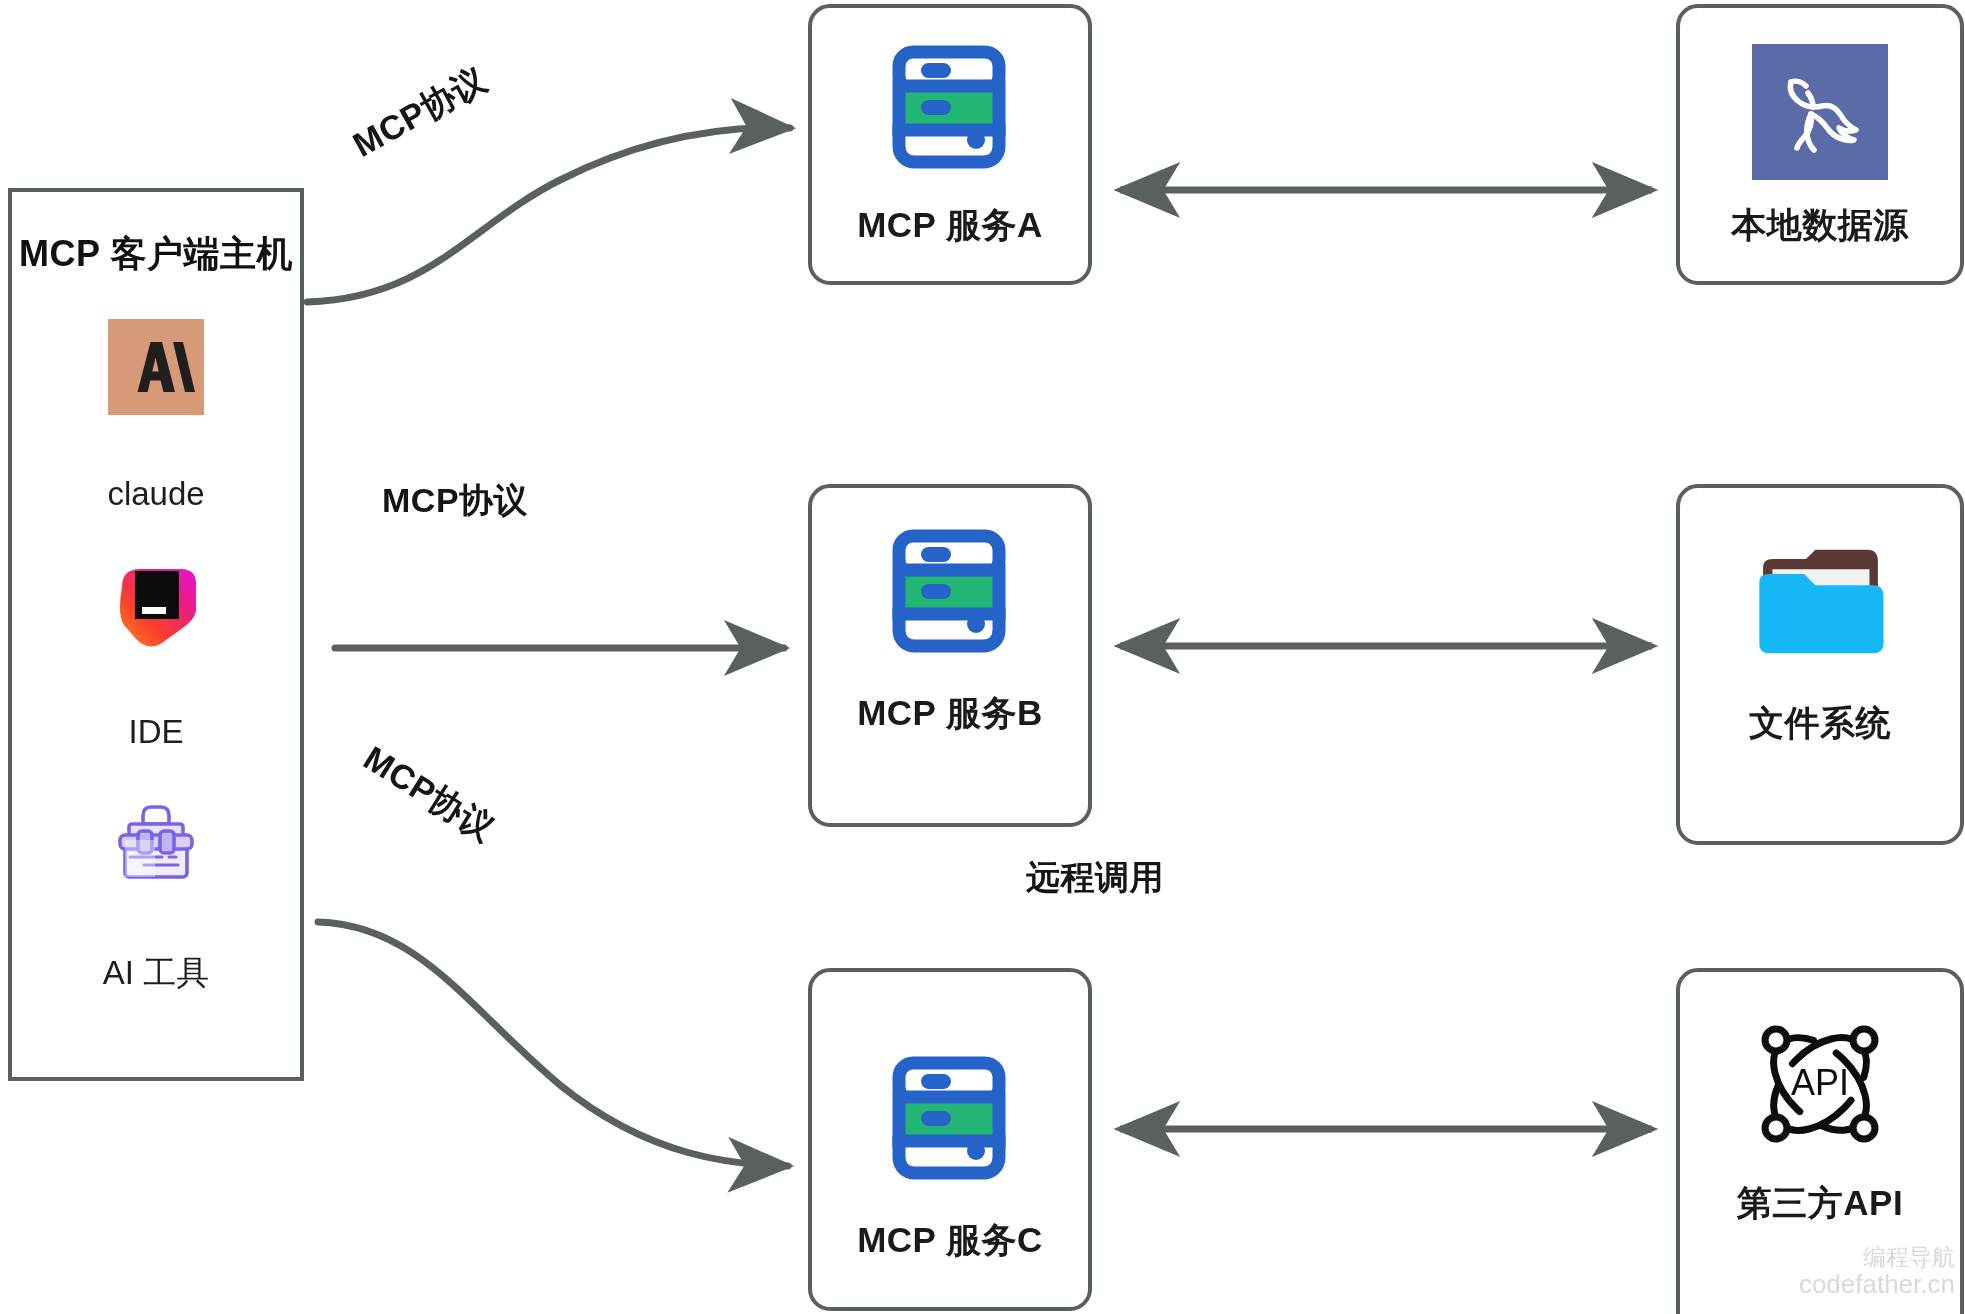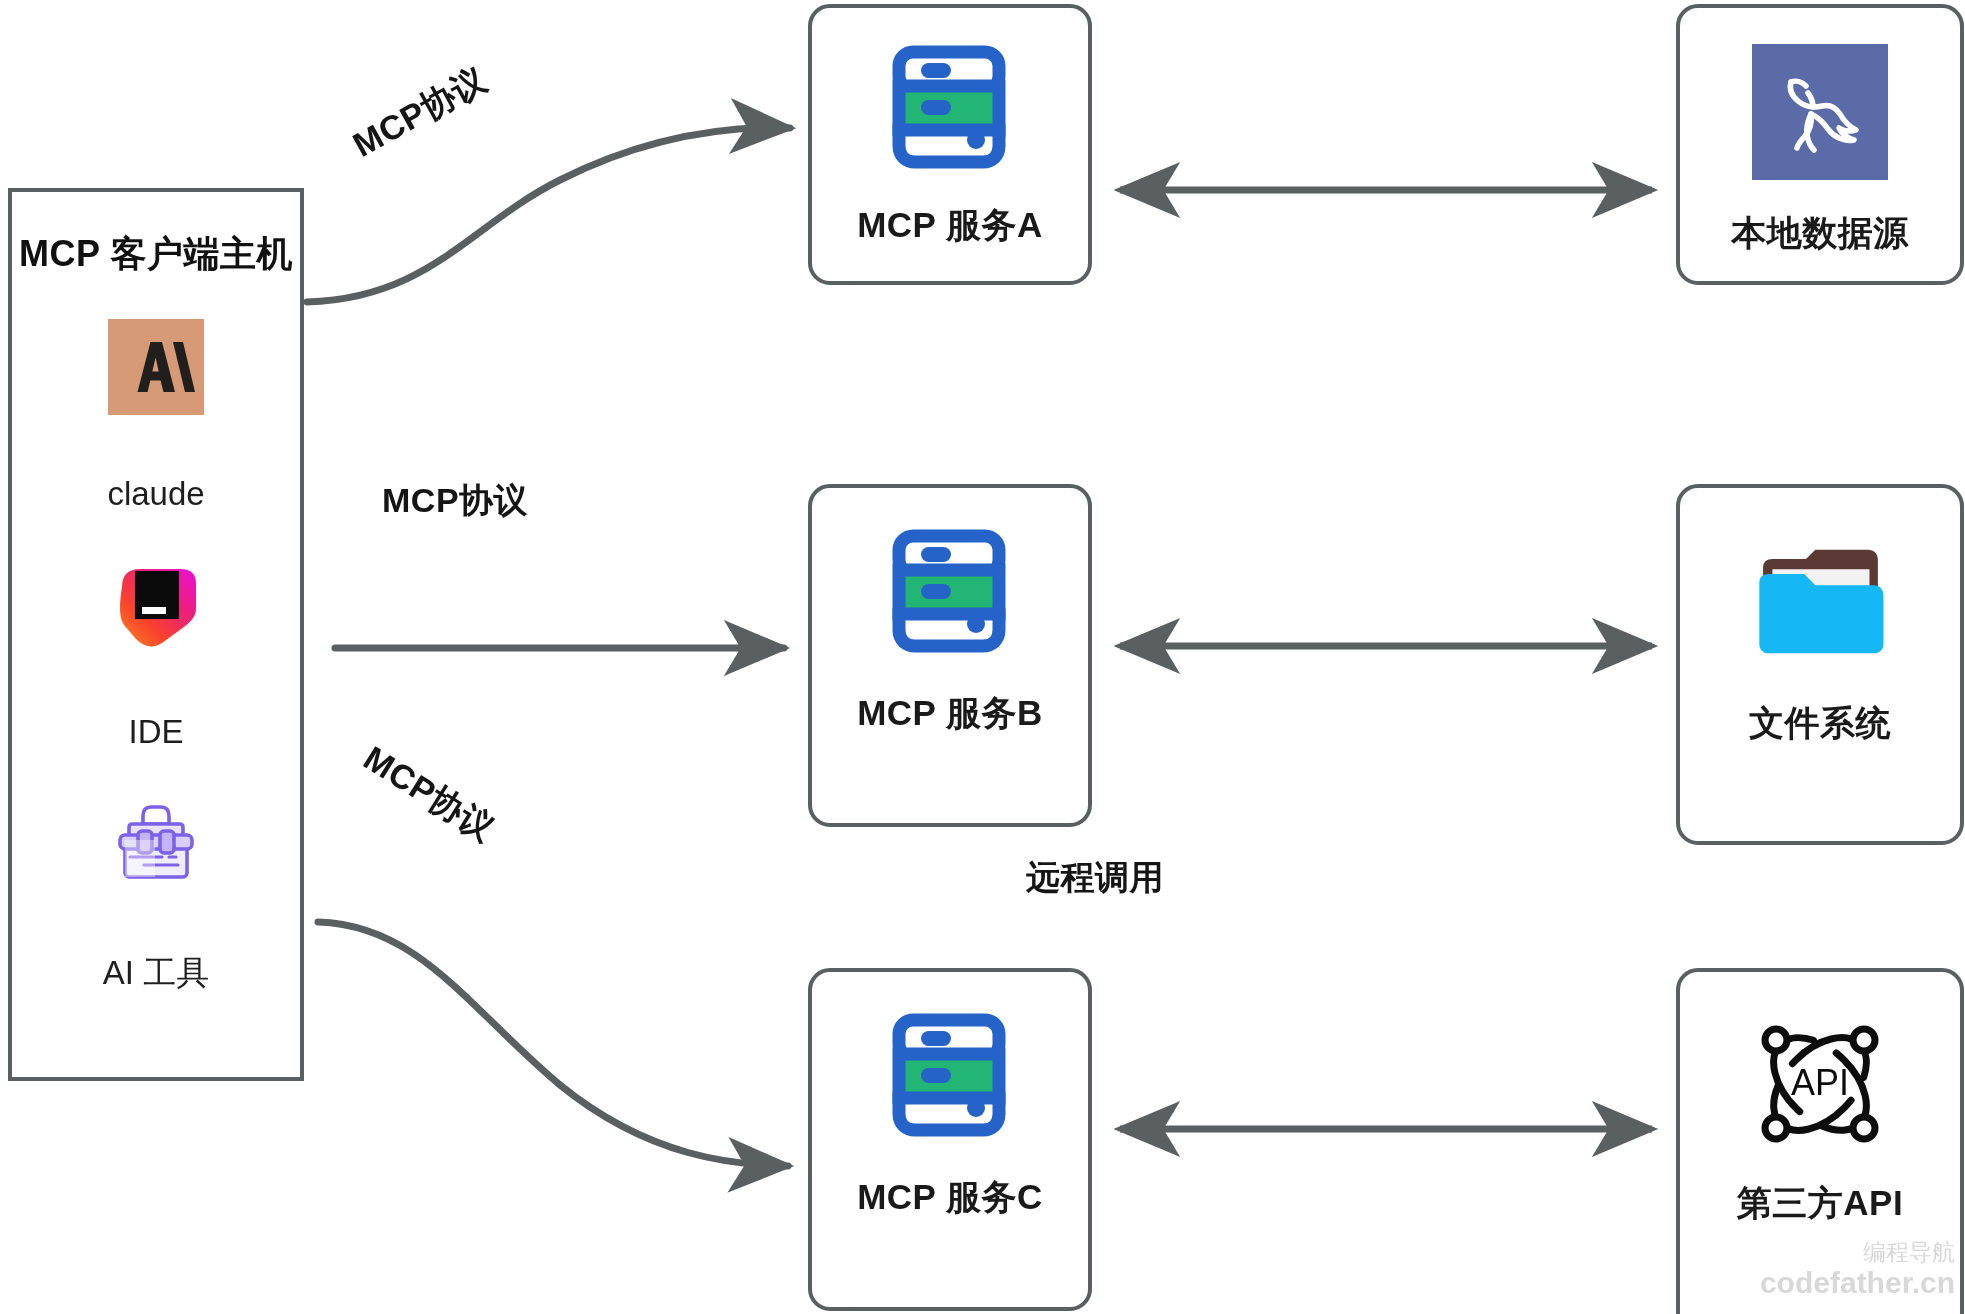--- a/index.html
+++ b/index.html
@@ -97,21 +97,21 @@
 
   
   .toolbox-icon {
     width: 100px;
     height: 100px;
   }
 
   
   #srv-a  { left: 808px; top: 4px;   width: 284px; height: 281px; }
   #srv-b  { left: 808px; top: 484px; width: 284px; height: 343px; }
-  #srv-c  { left: 808px; top: 968px; width: 284px; height: 343px; }
+  #srv-c  { left: 808px; top: 968px; width: 284px; height: 343px; justify-content: center; }
   #tgt-a  { left: 1676px; top: 4px;   width: 288px; height: 281px; }
   #tgt-b  { left: 1676px; top: 484px; width: 288px; height: 361px; }
   #tgt-c  { left: 1676px; top: 968px; width: 288px; height: 383px; }
 
   .srv-icon-wrap {
     margin-top: 30px;
     width: 150px;
     height: 150px;
   }
   #srv-a .srv-icon-wrap { margin-top: 26px; }
@@ -126,21 +126,21 @@
     width: 140px;
     height: 140px;
     display: flex;
     align-items: center;
     justify-content: center;
   }
   #tgt-a .tgt-icon-wrap { margin-top: 34px; }
   #tgt-b .tgt-icon-wrap { margin-top: 44px; }
   #tgt-c .tgt-icon-wrap { margin-top: 42px; }
 
-  #tgt-a .node-label { margin-top: 28px; }
+  #tgt-a .node-label { margin-top: 20px; }
   #tgt-b .node-label { margin-top: 28px; }
   #tgt-c .node-label { margin-top: 26px; }
 
   .mysql-icon {
     width: 136px;
     height: 136px;
     background: #5b6ba8;
     display: flex;
     align-items: center;
     justify-content: center;
@@ -181,21 +181,21 @@
   #watermark {
     position: absolute;
     right: 10px;
     bottom: 14px;
     text-align: right;
     color: #d8d8d8;
     line-height: 1.15;
     user-select: none;
   }
   #watermark .wm-cn { font-size: 23px; }
-  #watermark .wm-en { font-size: 30px; font-weight: bold; }
+  #watermark .wm-en { font-size: 26px; }
 </style>
 </head>
 <body>
 
 <div id="stage">
 
   <svg id="wires" viewBox="0 0 1965 1314" xmlns="http://www.w3.org/2000/svg">
     <defs>
       <marker id="ah" markerWidth="12" markerHeight="12" refX="8.6" refY="4" orient="auto" markerUnits="strokeWidth">
         <path d="M0,0 L9.5,4 L0,8 L2.4,4 Z" fill="#5a5f60"></path>

